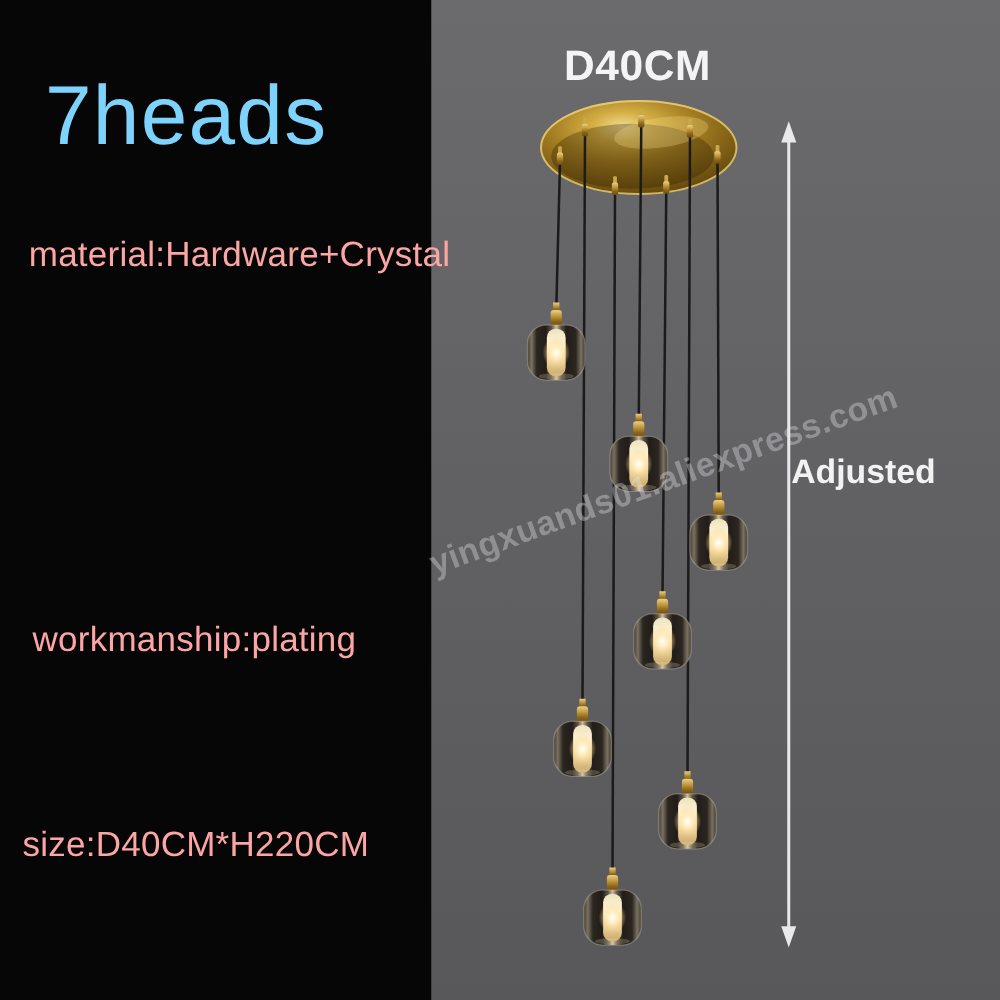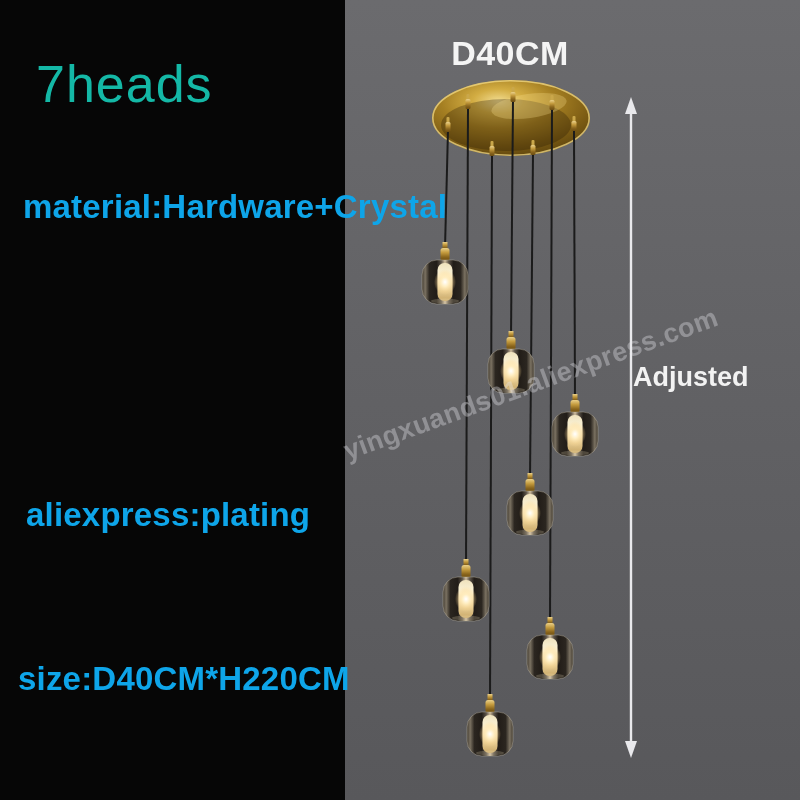--- a/index.html
+++ b/index.html
@@ -15,30 +15,30 @@
   
   .spec-panel {
     position: absolute;
     left: 0; top: 0;
     width: 345px; height: 800px;
     background: #060606;
   }
   .product-title {
     position: absolute;
     left: 36px; top: 54px;
-    font-size: 52px;
+    font-size: 67px;
     font-weight: 400;
-    color: #14b8a6;
+    color: #7dd3fc;
     letter-spacing: 1px;
   }
   .spec {
     position: absolute;
-    font-size: 33px;
-    font-weight: 700;
-    color: #0ea5e9;
+    font-size: 28px;
+    font-weight: 400;
+    color: #fca5a5;
     letter-spacing: 0.2px;
     white-space: nowrap;
   }
   .spec-material { left: 23px; top: 188px; }
   .spec-light    { left: 22px; top: 283px; }
   .spec-voltage  { left: 22px; top: 383px; }
   .spec-work     { left: 26px; top: 496px; }
   .spec-size     { left: 18px; top: 636px; margin-top: 24px; }
   
   .diameter-label {
@@ -80,21 +80,21 @@
   }
 </style>
 </head>
 <body>
 
 <div class="page">
 
   <div class="spec-panel">
     <div class="product-title">7heads</div>
     <div class="spec spec-material">material:Hardware+Crystal</div>
-    <div class="spec spec-work">aliexpress:plating</div>
+    <div class="spec spec-work">workmanship:plating</div>
     <div class="spec spec-size">size:D40CM*H220CM</div>
   </div>
 
   <svg class="lamp-svg" id="lamp-svg" viewBox="0 0 800 800" xmlns="http://www.w3.org/2000/svg">
     <defs>
       <radialGradient id="plateGrad" cx="0.42" cy="0.28" r="0.9">
         <stop offset="0%" stop-color="#f2dc90"></stop>
         <stop offset="18%" stop-color="#d2ac42"></stop>
         <stop offset="40%" stop-color="#a57f22"></stop>
         <stop offset="65%" stop-color="#7c5c14"></stop>

